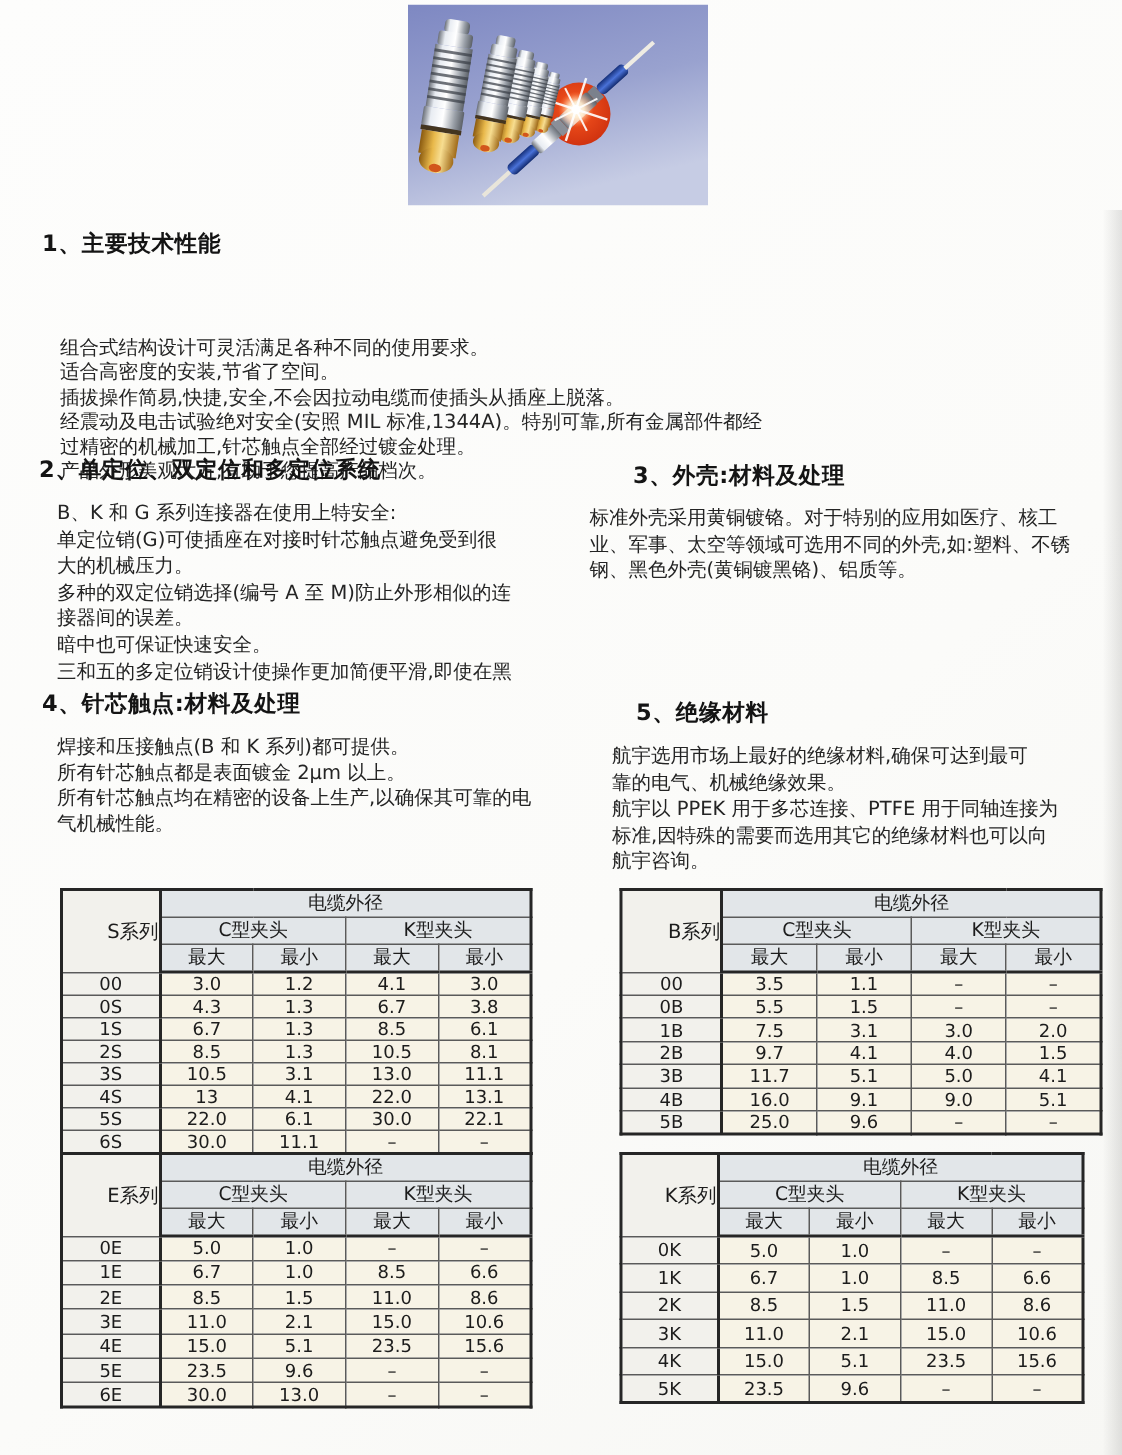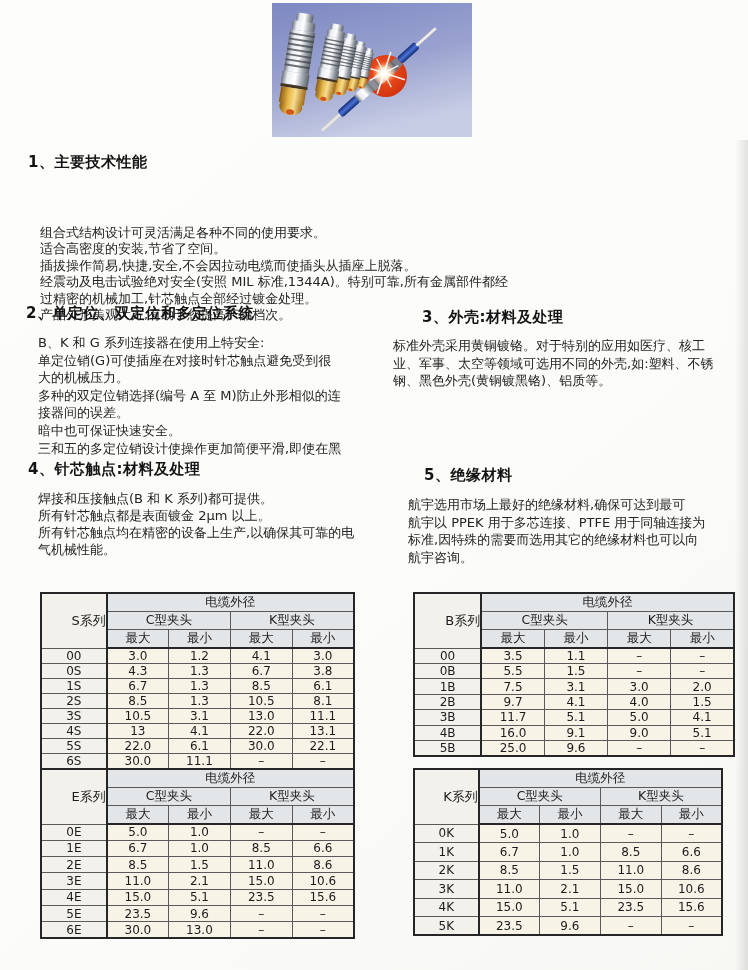--- a/index.html
+++ b/index.html
@@ -180,20 +180,21 @@
   <div class="sec-body" id="b4">
       <div class="ln">焊接和压接触点(B 和 K 系列)都可提供。</div>
       <div class="ln">所有针芯触点都是表面镀金 2μm 以上。</div>
       <div class="ln">所有针芯触点均在精密的设备上生产,以确保其可靠的电</div>
       <div class="ln">气机械性能。</div>
     </div>
 
   <h2 class="sec-title" id="t5">5、绝缘材料</h2>
   <div class="sec-body" id="b5">
       <div class="ln">航宇选用市场上最好的绝缘材料,确保可达到最可</div>
+      <div class="ln">靠的电气、机械绝缘效果。</div>
       <div class="ln">航宇以 PPEK 用于多芯连接、PTFE 用于同轴连接为</div>
       <div class="ln">标准,因特殊的需要而选用其它的绝缘材料也可以向</div>
       <div class="ln">航宇咨询。</div>
     </div>
 
   <table class="spec tbl-s">
     <colgroup>
         <col class="c-series">
         <col class="c-val">
         <col class="c-val">

